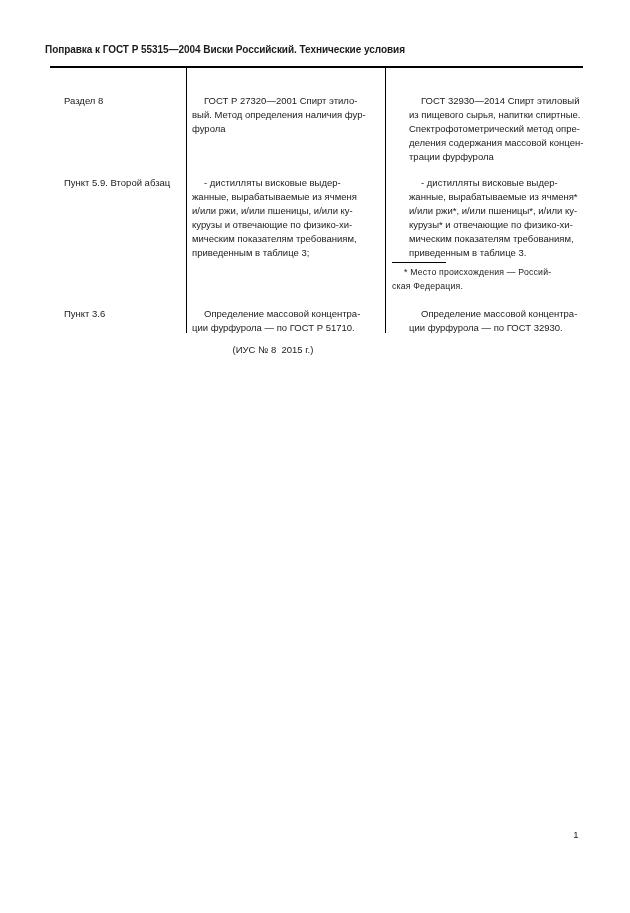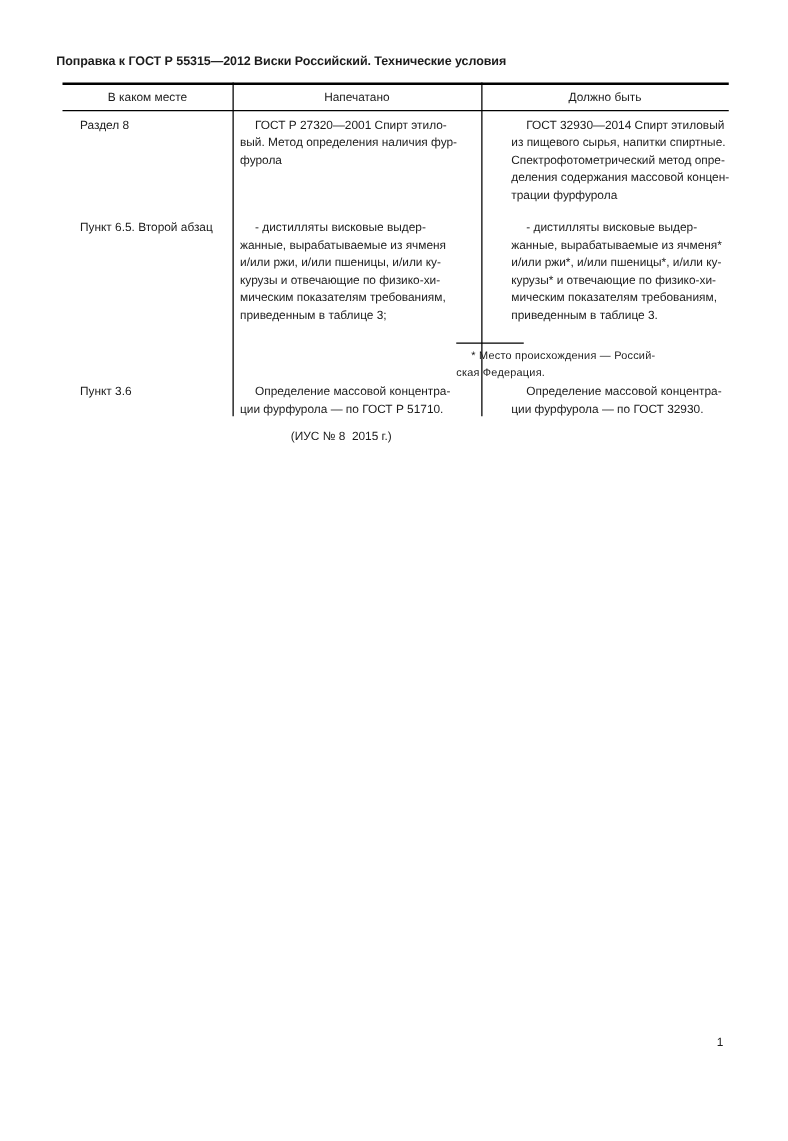--- a/index.html
+++ b/index.html
@@ -34,65 +34,60 @@
   .v1{left:136px;}
   .v2{left:335px;}
   .trow{position:absolute;left:0;width:533px;}
   .r1{top:26px;}
   .r2{top:108px;}
   .r3{top:239px;}
   .cell{position:absolute;top:0;font-size:9.5px;line-height:14px;}
   .cell.loc{left:14px;width:118px;}
   .cell.printed{left:142px;width:190px;white-space:pre-line;text-indent:12px;}
   .cell.should{left:339px;width:194px;white-space:pre-line;text-indent:12px;margin-left:20px;}
-  .footnote{position:absolute;left:315px;top:194px;width:196px;margin-top:12px;}
+  .footnote{position:absolute;left:342px;top:194px;width:196px;}
   .fn-rule{width:54px;height:0;border-top:1px solid #000;}
   .fn-text{margin:3px 0 0 0;font-size:8.7px;line-height:13.5px;
     white-space:pre-line;text-indent:12px;letter-spacing:0.2px;}
   .ius-note{
     position:absolute;left:0;top:344px;width:546px;
     text-align:center;font-size:9.5px;white-space:pre;
   }
   .page-number{
     position:absolute;left:566px;top:829px;width:20px;
     font-size:9.5px;text-align:center;
   }
 </style>
 </head>
 <body>
 
 <div class="page">
 
-  <div class="doc-title">Поправка к ГОСТ Р 55315—2012 Виски Российский. Технические условия</div>
+  <div class="doc-title">Поправка к ГОСТ Р 55315—2004 Виски Российский. Технические условия</div>
 
   <div class="amendment-table">
 
-    <div class="thead">
-      <div class="th c1">В каком месте</div>
-      <div class="th c2">Напечатано</div>
-      <div class="th c3">Должно быть</div>
-    </div>
 
     <div class="vline v1"></div>
     <div class="vline v2"></div>
 
     <div class="trow r1">
       <div class="cell loc">Раздел 8</div>
       <div class="cell printed">ГОСТ Р 27320—2001 Спирт этило-
 вый. Метод определения наличия фур-
 фурола</div>
       <div class="cell should">ГОСТ 32930—2014 Спирт этиловый
 из пищевого сырья, напитки спиртные.
 Спектрофотометрический метод опре-
 деления содержания массовой концен-
 трации фурфурола</div>
     </div>
 
     <div class="trow r2">
-      <div class="cell loc">Пункт 6.5. Второй абзац</div>
+      <div class="cell loc">Пункт 5.9. Второй абзац</div>
       <div class="cell printed">- дистилляты висковые выдер-
 жанные, вырабатываемые из ячменя
 и/или ржи, и/или пшеницы, и/или ку-
 курузы и отвечающие по физико-хи-
 мическим показателям требованиям,
 приведенным в таблице 3;</div>
       <div class="cell should">- дистилляты висковые выдер-
 жанные, вырабатываемые из ячменя*
 и/или ржи*, и/или пшеницы*, и/или ку-
 курузы* и отвечающие по физико-хи-

